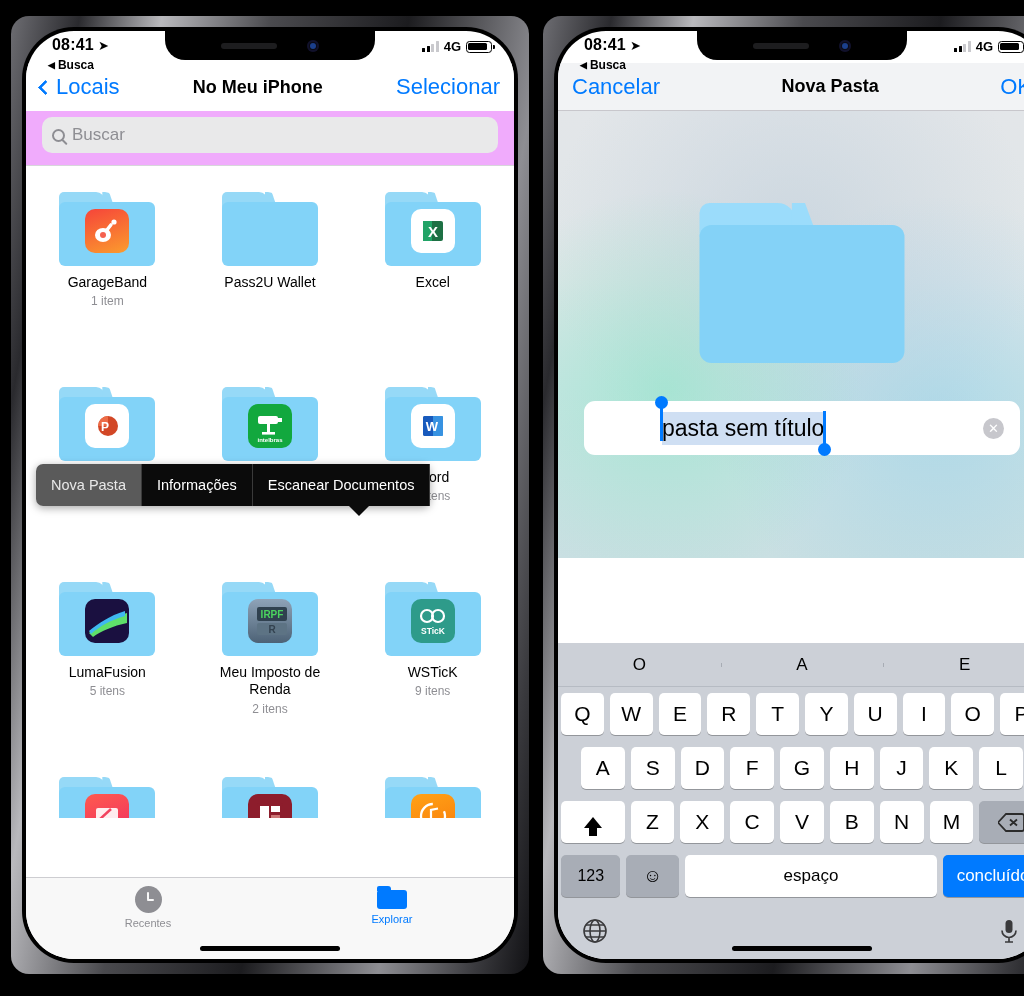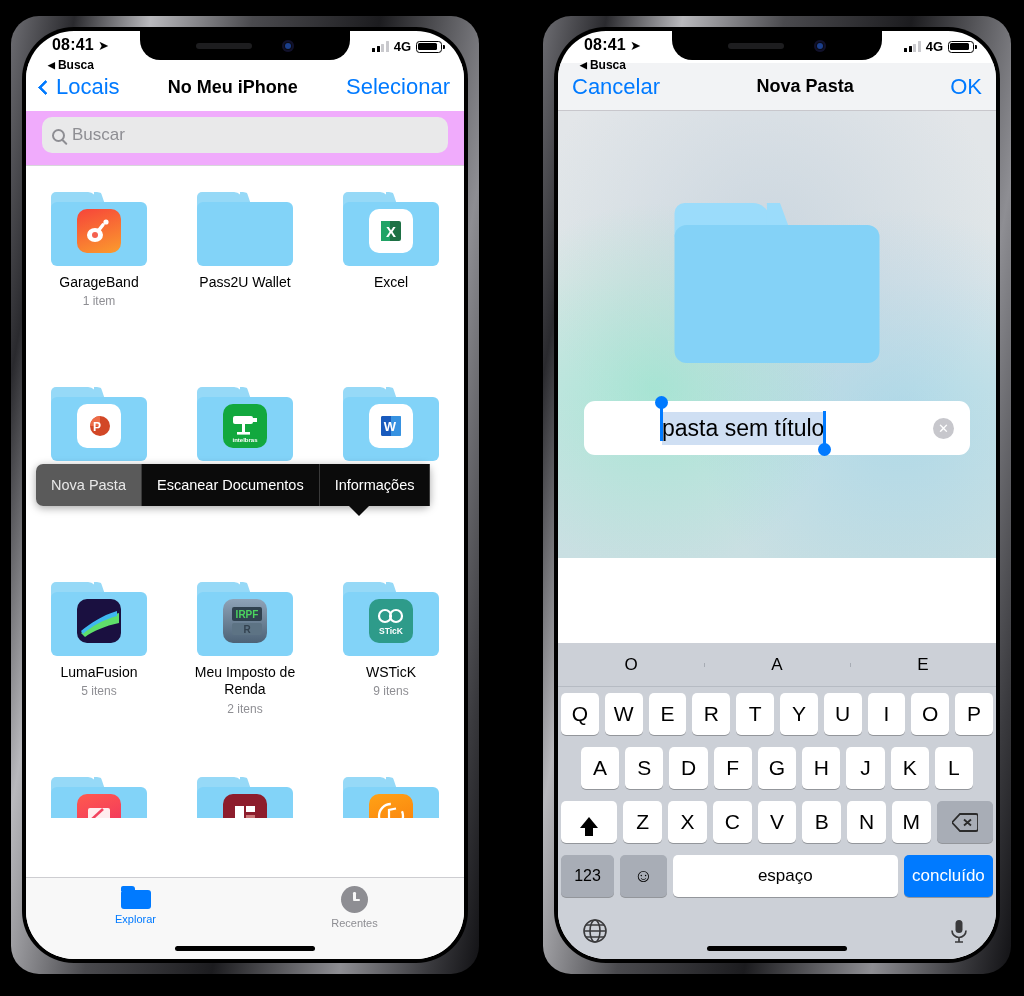--- a/index.html
+++ b/index.html
@@ -7,22 +7,22 @@
     width: 1024px; height: 996px;
     background: #000;
     font-family: "Liberation Sans", sans-serif;
     overflow: hidden;
   }
   .stage { position: relative; width: 1024px; height: 996px; background: #000; }
 
   
   .phone {
     position: absolute;
-    width: 468px; height: 958px;
-    border-radius: 28px;
+    width: 518px; height: 958px;
+    border-radius: 18px;
     background: linear-gradient(100deg,#6d6d72 0%,#2a2a2e 10%,#b9b9bd 22%,#4a4a4e 38%,#1c1c1f 58%,#8e8e93 78%,#3a3a3e 92%,#111114 100%);
     padding: 11px;
     box-shadow: 0 0 0 1px #000;
   }
   #phone-left  { left: 11px;  top: 16px; }
   #phone-right { left: 543px; top: 16px; }
   .phone-inner {
     position: relative; width: 100%; height: 100%;
     border-radius: 52px; background: #000; padding: 4px; overflow: hidden;
   }
@@ -550,37 +550,37 @@
                     </svg>
                 </div>
               </div>
               <div class="cap"></div>
             </div>
 
           </div>
 
           <div class="ctxmenu">
             <div class="ctxitem active">Nova Pasta</div>
+            <div class="ctxitem">Informações</div>
             <div class="ctxitem">Escanear Documentos</div>
-            <div class="ctxitem">Informações</div>
             <div class="ctx-arrow"></div>
           </div>
         </div>
 
         <div class="tabbar">
+          <div class="tab inactive">
+            <span class="clock-ic"></span>
+            <span class="lbl">Recentes</span>
+          </div>
           <div class="tab active">
             <span class="folder-ic">
                 <span class="ft"></span>
                 <span class="fb"></span>
               </span>
             <span class="lbl">Explorar</span>
-          </div>
-          <div class="tab inactive">
-            <span class="clock-ic"></span>
-            <span class="lbl">Recentes</span>
           </div>
         </div>
         <div class="homebar"></div>
 
       </div>
     </div>
   </div>
 
   <div class="phone" id="phone-right">
     <div class="phone-inner">

